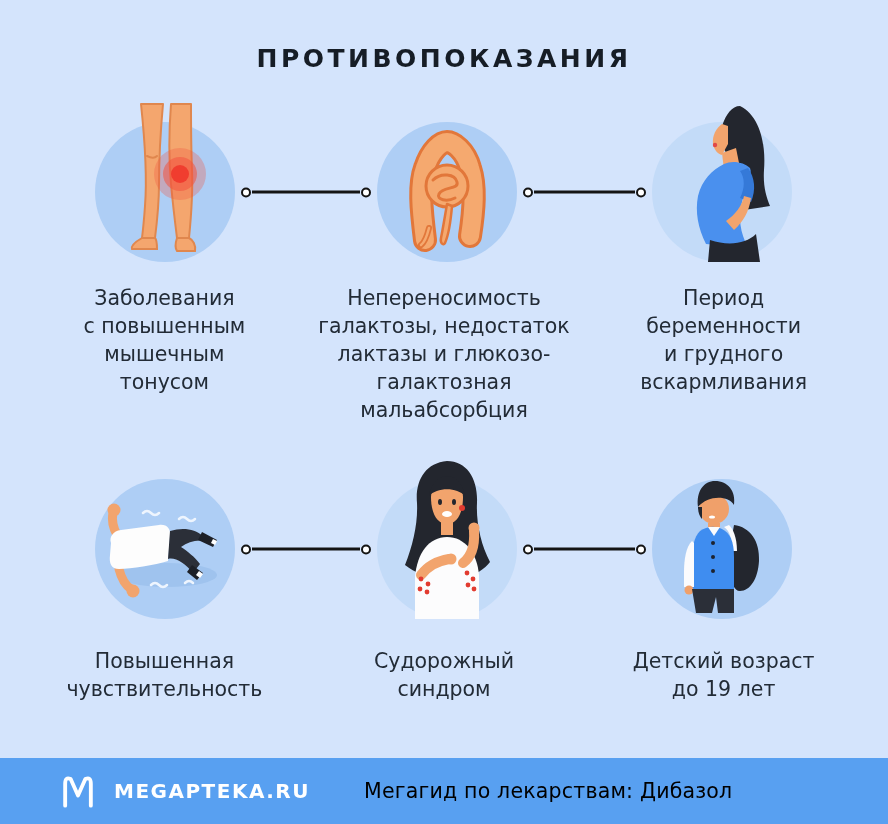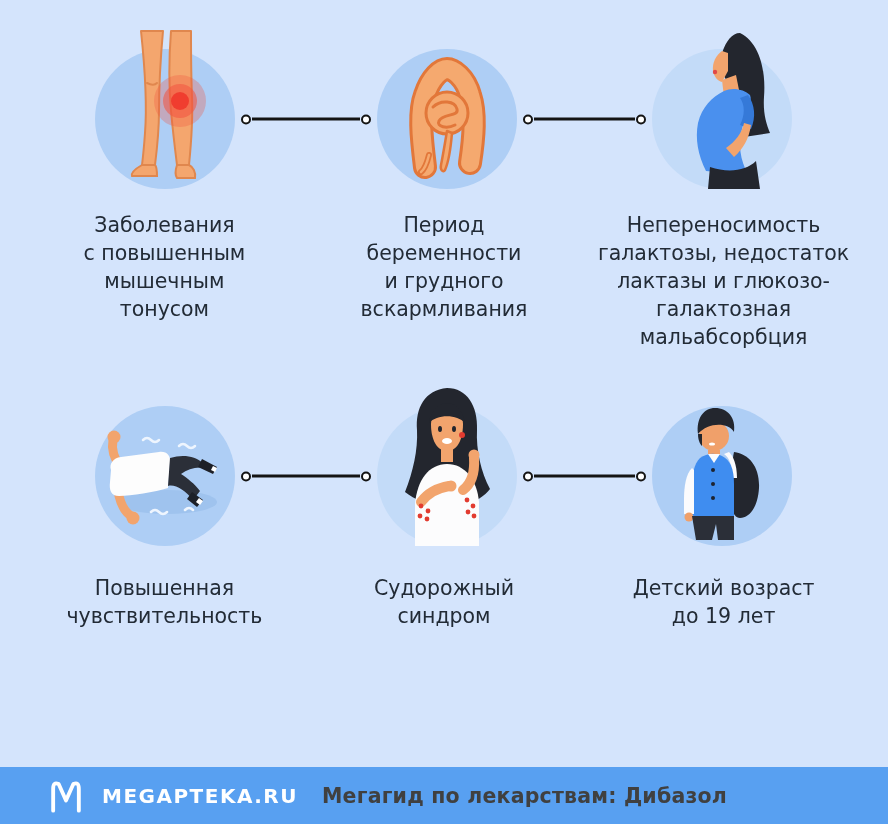--- a/index.html
+++ b/index.html
@@ -38,38 +38,39 @@
   .captions {
     display:grid; grid-template-columns:1fr 1.08fr 1fr; padding:0 30px;
   }
   .captions.row1 { margin-top:22px; min-height:150px; }
   .captions.row2 { margin-top:28px; }
   .caption {
     text-align:center; white-space:pre-line;
     font-size:20.5px; line-height:28px; color:#222b36; font-weight:400;
   }
   .footer {
-    position:absolute; left:0; bottom:0; width:100%; height:57px;
-    background:#58a0f1; display:flex; align-items:center; padding:0 44px;
+    position:absolute; left:0; bottom:0; width:100%; height:66px;
+    background:#58a0f1; display:flex; align-items:center; padding:0 56px;
   }
   .footer .logo { flex:0 0 auto; }
   .footer .brand {
     color:#ffffff; font-weight:700; font-size:20px; letter-spacing:1.5px;
     margin-left:14px;
   }
   .footer .footer-caption {
-    color:#404040; font-weight:700; font-size:20.5px; margin-left:24px;
+    color:#000000; font-weight:400; font-size:20.5px; margin-left:54px;
     letter-spacing:0.2px;
   }
 </style>
 </head>
 <body>
 
 <div class="poster">
 
+  <div class="title">ПРОТИВОПОКАЗАНИЯ</div>
 
   <div class="icons-row row1">
 
     <div class="circle-wrap c1">
       <svg width="140" height="140" viewBox="0 0 140 140">
         <circle cx="70" cy="70" r="70" fill="#aecef5"></circle>
         <path d="M46,-18 C50,20 52,58 50,84 C49,98 48,108 47,116 L60,116 C62,100 64,84 64,62 C64,34 66,4 68,-18 Z" fill="#f4a66e" stroke="#e0874e" stroke-width="2" stroke-linejoin="round"></path>
         <path d="M47,116 C40,120 36,124 37,127 L62,127 C62,121 61,117 60,116 Z" fill="#f4a66e" stroke="#e0874e" stroke-width="2"></path>
         <path d="M76,-18 C74,8 74,40 76,62 C78,84 80,100 82,116 L94,116 C96,96 98,72 97,48 C96,24 96,0 96,-18 Z" fill="#f4a66e" stroke="#e0874e" stroke-width="2" stroke-linejoin="round"></path>
         <path d="M82,116 C80,122 80,126 82,129 L100,129 C101,123 98,118 94,116 Z" fill="#f4a66e" stroke="#e0874e" stroke-width="2"></path>
@@ -118,29 +119,29 @@
         <path d="M58,118 C76,124 94,122 104,112 L108,140 L56,140 Z" fill="#23262e"></path>
       </svg>
     </div>
   </div>
 
   <div class="captions row1">
     <div class="caption">Заболевания
 с повышенным
 мышечным
 тонусом</div>
-    <div class="caption">Период
-беременности
-и грудного
-вскармливания</div>
     <div class="caption">Непереносимость
 галактозы, недостаток
 лактазы и глюкозо-
 галактозная
 мальабсорбция</div>
+    <div class="caption">Период
+беременности
+и грудного
+вскармливания</div>
   </div>
 
   <div class="icons-row row2">
 
     <div class="circle-wrap c1">
       <svg width="140" height="140" viewBox="0 0 140 140">
         <circle cx="70" cy="70" r="70" fill="#aecef5"></circle>
         <ellipse cx="72" cy="96" rx="50" ry="12" fill="#9fc3ee"></ellipse>
         <path d="M26,62 C20,54 16,44 18,34" fill="none" stroke="#f2a46d" stroke-width="9" stroke-linecap="round"></path>
         <circle cx="19" cy="31" r="6.5" fill="#f2a46d"></circle>

